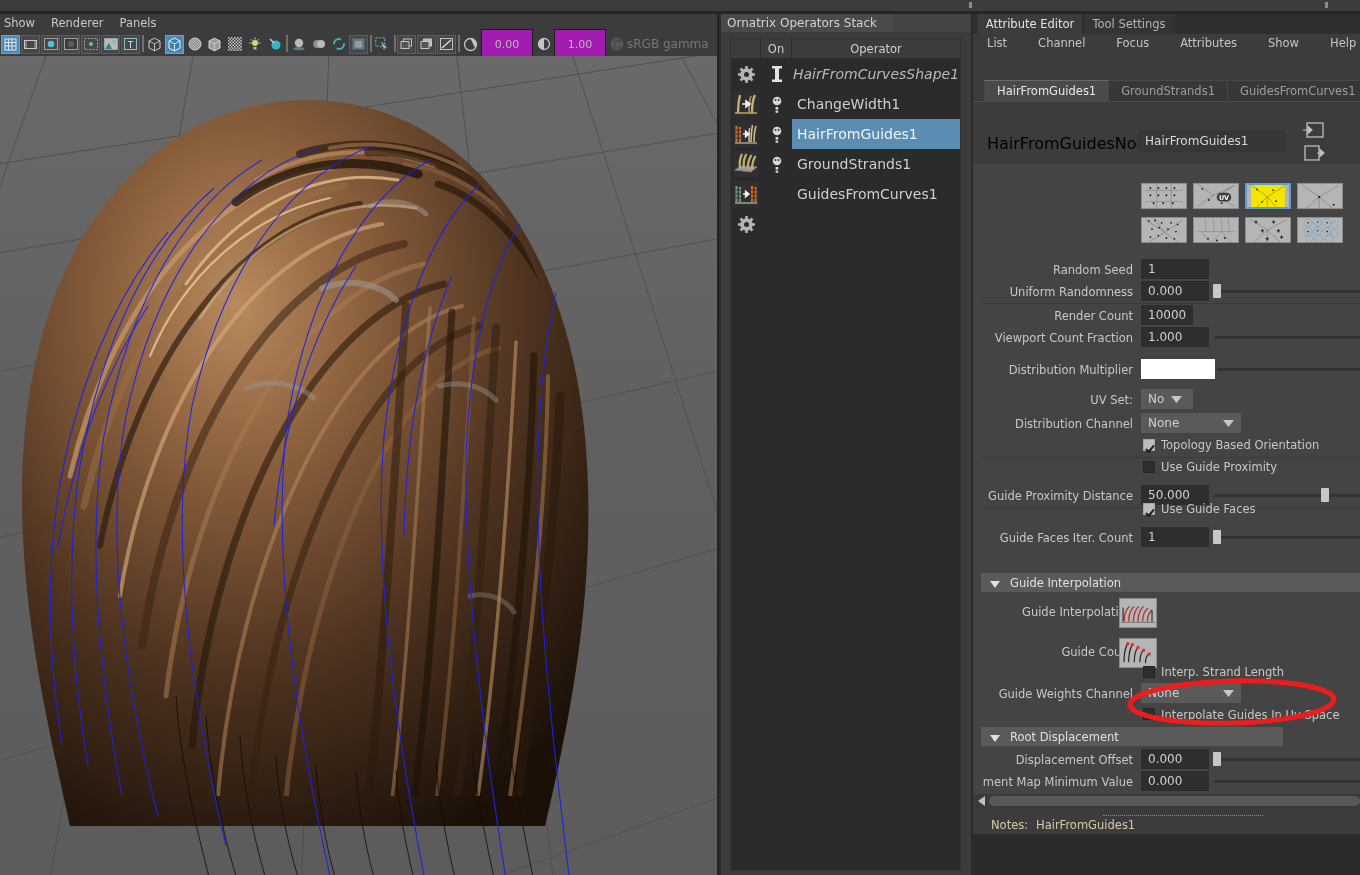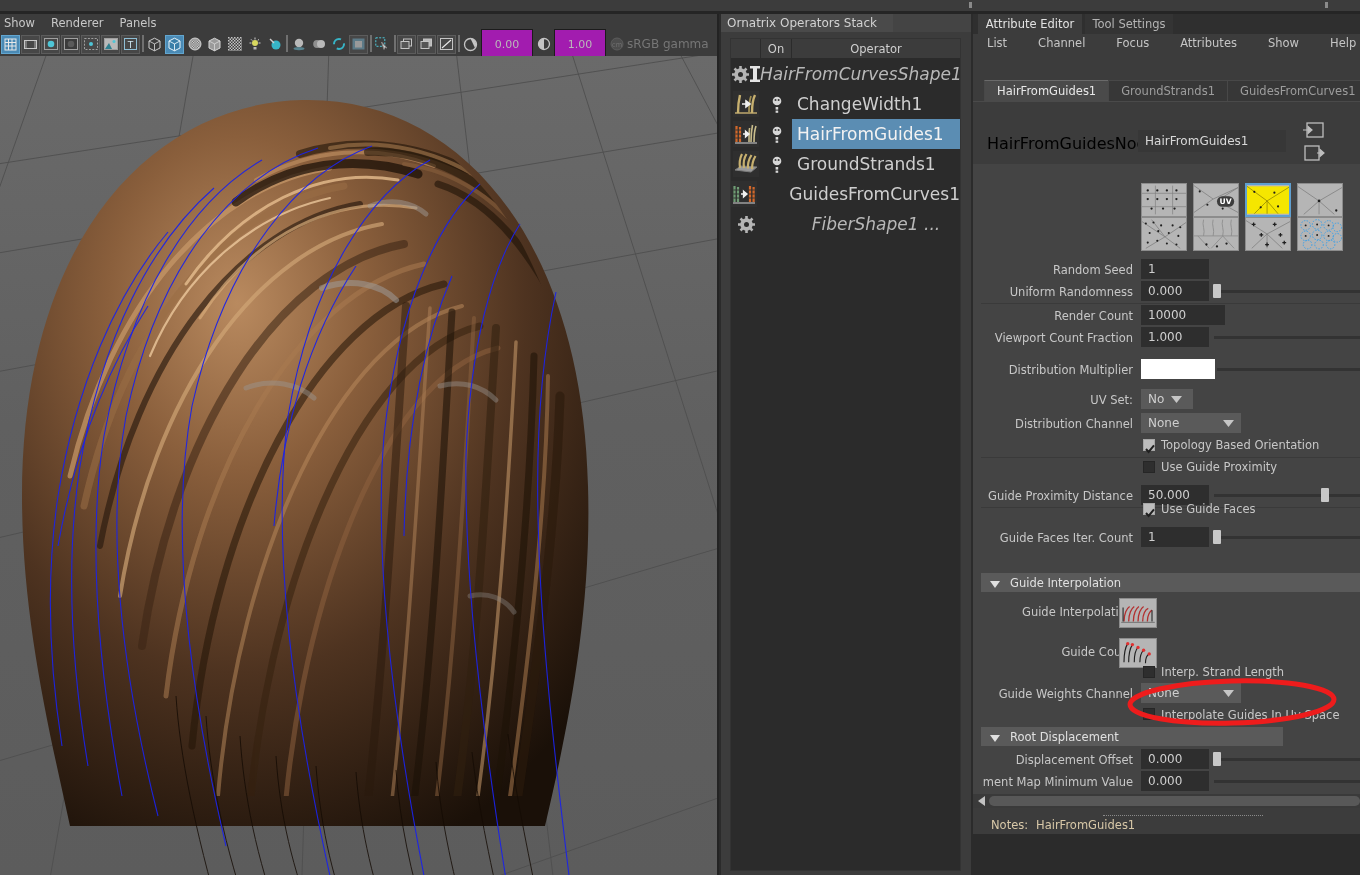--- a/index.html
+++ b/index.html
@@ -48,21 +48,21 @@
   .op-head { display:flex; height:20px; background:#3c3c3c; border-bottom:1px solid #2b2b2b; }
   .op-head .c0 { width:30px; border-right:1px solid #2b2b2b; }
   .op-head .c1 { width:31px; border-right:1px solid #2b2b2b; display:flex; align-items:center;
                  justify-content:center; color:#cfcfcf; font-size:11.5px; }
   .op-head .c2 { flex:1; display:flex; align-items:center; justify-content:center; color:#cfcfcf;
                  font-size:11.5px; }
   .op-row { display:flex; align-items:center; height:30px; }
   .op-row .icocell { width:30px; height:30px; display:flex; align-items:center; justify-content:center; }
   .op-row .oncell { width:31px; height:30px; display:flex; align-items:center; justify-content:center; }
   .op-row .namecell { flex:1; height:30px; display:flex; align-items:center; padding-left:5px;
-                      color:#cfcfcf; font-size:17px; }
+                      color:#cfcfcf; font-size:14px; }
   .op-row .namecell.shape { color:#b8b8b8; font-style:italic; justify-content:center; padding-left:0; }
   .op-row.sel .namecell { background:#5b8db3; color:#f2f2f2; }
 
   
   .ae-panel { position:absolute; left:973px; top:14px; width:387px; height:861px; background:#3c3c3c; }
   .ae-tabstrip { position:absolute; left:0; top:0; width:387px; height:20px; }
   .ae-tabstrip .t { position:absolute; top:0; height:20px; display:flex; align-items:center;
                     justify-content:center; font-size:11.5px; color:#b4b4b4; }
   .ae-tabstrip .t.active { background:#3c3c3c; color:#e2e2e2; }
   .ae-tabstrip .t.inactive { background:#343434; }
@@ -95,21 +95,21 @@
   .cbx { position:absolute; width:12px; height:12px; background:#2e2e2e; border:1px solid #262626; }
   .cbx.checked { background:#bdbdbd; border-color:#a6a6a6; }
   .cbx-label { position:absolute; color:#c7c7c7; font-size:11.5px; white-space:nowrap; }
   .sepline { position:absolute; height:1px; background:#3a3a3a; }
   .bigbtn { position:absolute; height:20px; background:#5a5a5a; color:#e4e4e4; font-size:11.5px;
             display:flex; align-items:center; justify-content:center; font-weight:bold; }
   .sectionhdr { position:absolute; height:19px; background:#5a5a5a; display:flex; align-items:center; }
   .sectionhdr .tri { margin-left:9px; margin-right:10px; }
   .sectionhdr .txt { color:#e0e0e0; font-size:11.5px; }
 
-  .thumb { position:absolute; width:46px; height:34px; background:#b5b5b5; border:1px solid #8c8c8c; }
+  .thumb { position:absolute; width:46px; height:26px; background:#b5b5b5; border:1px solid #8c8c8c; }
   .thumb.sel { border:2px solid #5f9fd0; }
   .thumb.small { width:38px; height:30px; }
 
   
   .hscroll { position:absolute; left:0; top:780px; width:387px; height:14px; background:#3a3a3a; }
   .hscroll .larrow { position:absolute; left:2px; top:1px; width:12px; height:12px;
                      display:flex; align-items:center; justify-content:center; }
   .hscroll .thumbbar { position:absolute; left:16px; top:2px; width:371px; height:10px;
                        background:#585858; border-radius:5px; }
   .dots { position:absolute; left:130px; top:796px; width:160px; height:6px;
@@ -596,21 +596,20 @@
               <g fill="#b5b5b5">
                 <circle cx="9.5" cy="9.5" r="6.2"></circle>
                 <g stroke="#b5b5b5" stroke-width="2.6">
                   <path d="M9.5 1v3M9.5 15v3M1 9.5h3M15 9.5h3M3.5 3.5l2.1 2.1M13.4 13.4l2.1 2.1M15.5 3.5l-2.1 2.1M5.6 13.4l-2.1 2.1"></path>
                 </g>
               </g>
               <circle cx="9.5" cy="9.5" r="2.5" fill="#2b2b2b"></circle>
             </svg>
       </div>
       <div class="oncell"></div>
-      <div class="namecell shape">FiberShape1 ...</div>
     </div>
   </div>
 </div>
 
 <div class="ae-panel">
 
   <div class="ae-tabstrip">
     <div class="strip-bg"></div>
     <div class="t active" style="left:5px;  width:104px;">Attribute Editor</div>
     <div class="t inactive" style="left:112px; width:88px;">Tool Settings</div>
@@ -794,21 +793,21 @@
     <div class="field" style="left:168px; top:95px; width:68px;">1</div>
 
     <div class="attr-label" style="left:0px; top:121px; width:160px;">Uniform Randomness</div>
     <div class="field" style="left:168px; top:117px; width:68px;">0.000</div>
     <div class="slider-track" style="left:243px; top:126px; width:144px;"></div>
     <div class="slider-handle" style="left:240px; top:120px;"></div>
 
     <div class="sepline" style="left:8px; top:139px; width:379px;"></div>
 
     <div class="attr-label" style="left:0px; top:145px; width:160px;">Render Count</div>
-    <div class="field" style="left:168px; top:141px; width:84px;">10000</div>
+    <div class="field" style="left:168px; top:141px; width:52px;">10000</div>
 
     <div class="attr-label" style="left:0px; top:167px; width:160px;">Viewport Count Fraction</div>
     <div class="field" style="left:168px; top:163px; width:68px;">1.000</div>
     <div class="slider-track" style="left:241px; top:172px; width:146px;"></div>
 
     <div class="attr-label" style="left:0px; top:199px; width:160px;">Distribution Multiplier</div>
     <div class="field white" style="left:168px; top:195px; width:74px;"></div>
     <div class="slider-track" style="left:244px; top:204px; width:143px;"></div>
 
     <div class="attr-label" style="left:0px; top:229px; width:160px;padding-left:6px;">UV Set:</div>

